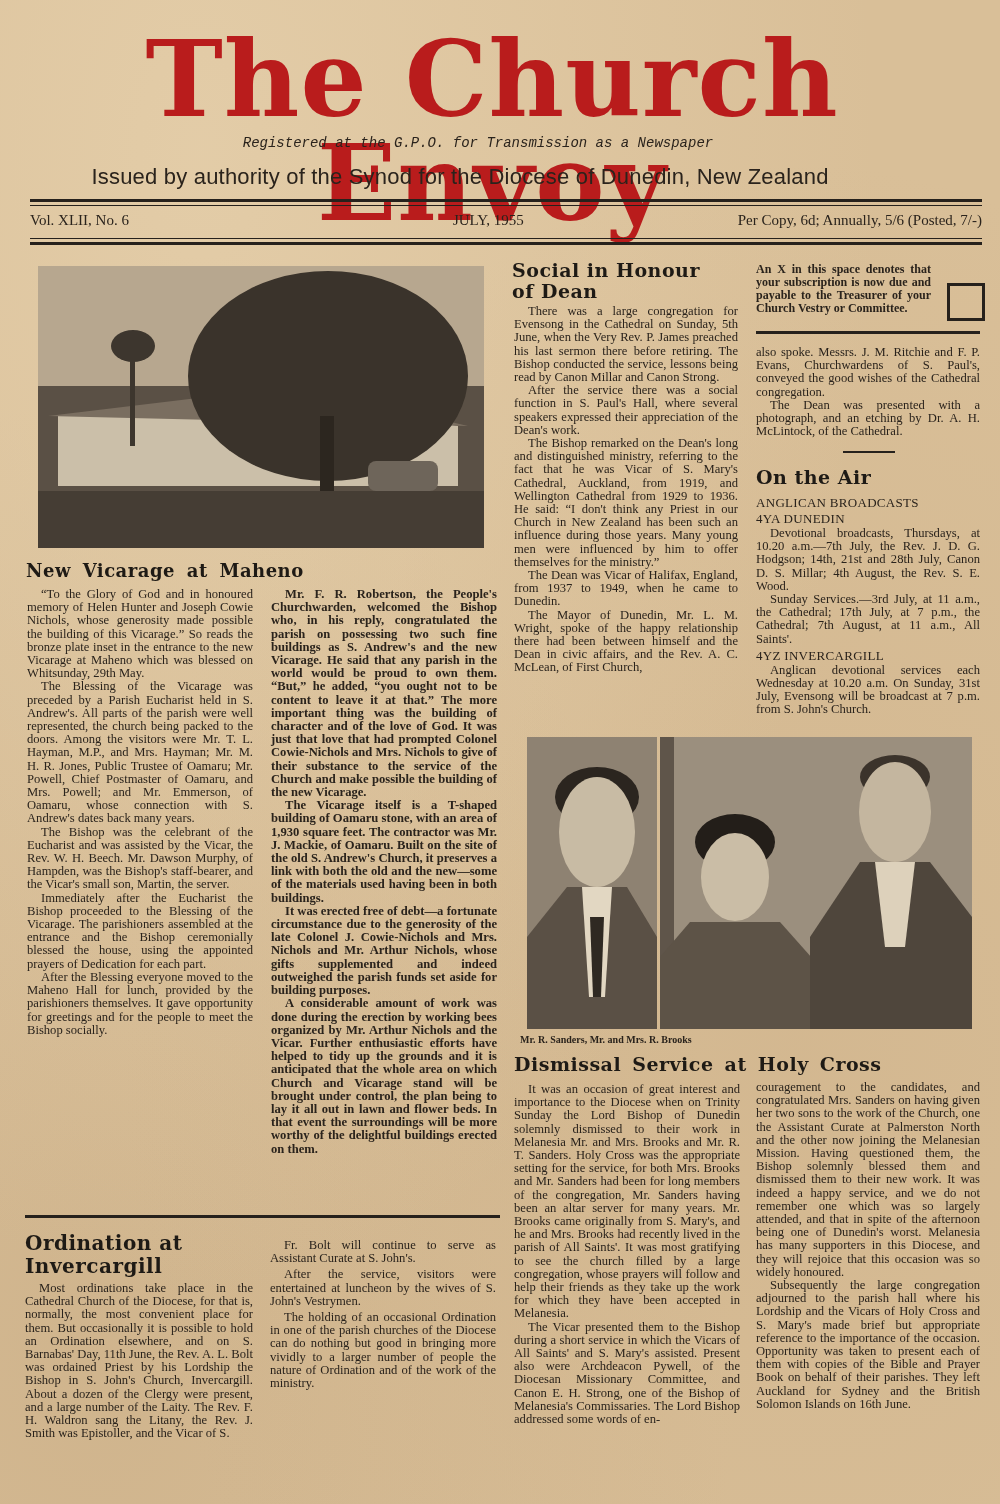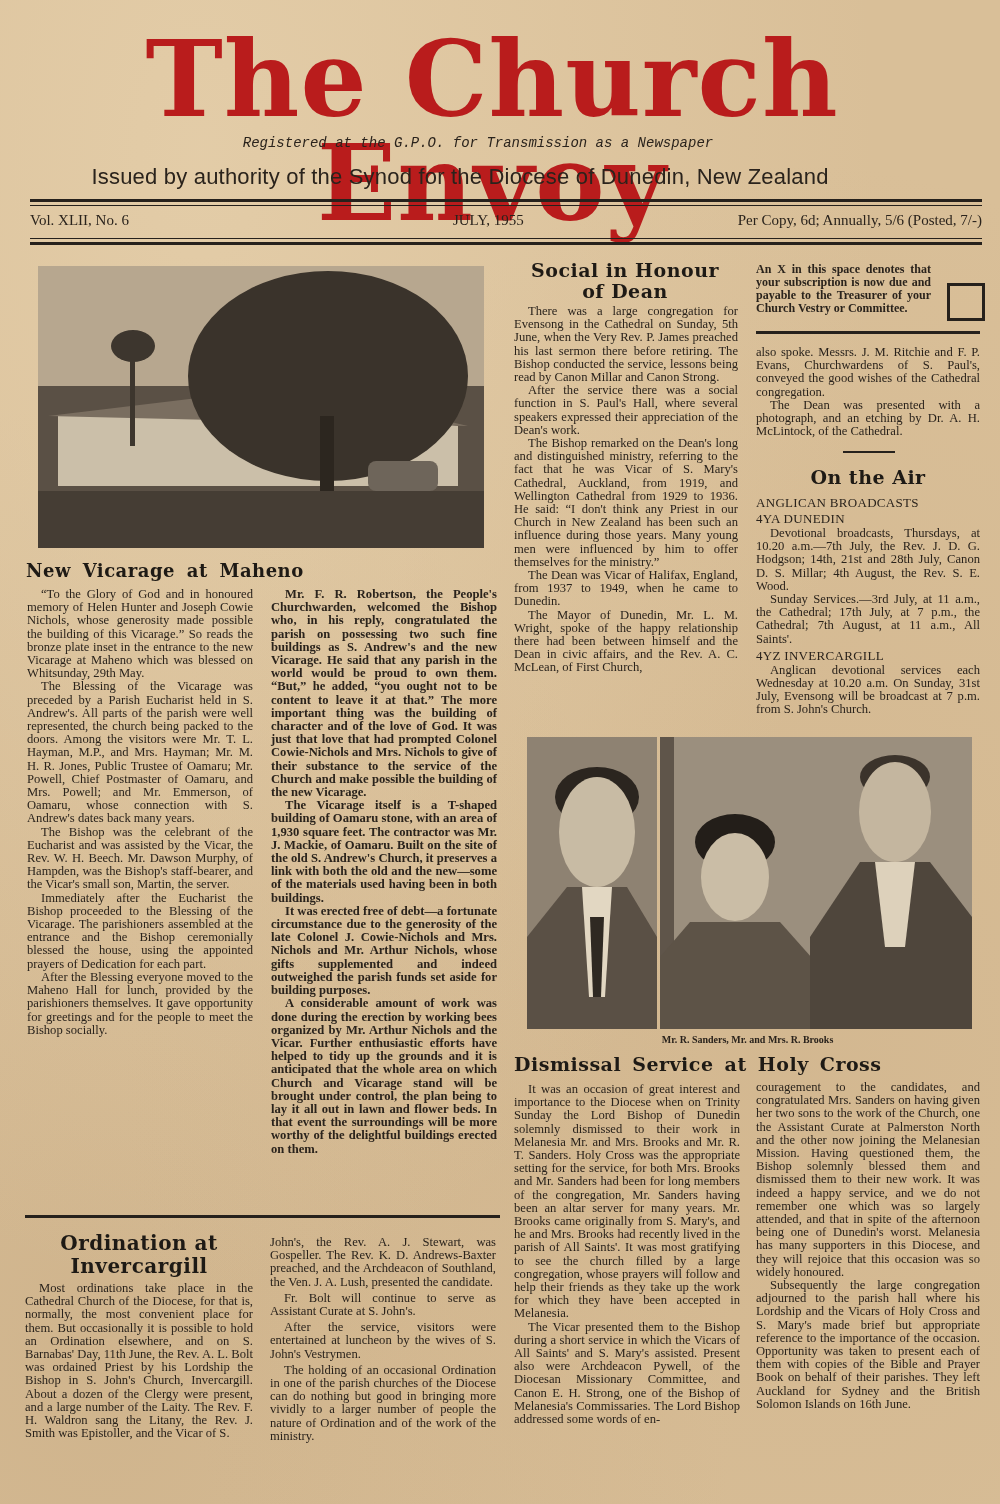--- a/index.html
+++ b/index.html
@@ -42,21 +42,21 @@
   .headline {
     font-family:"DejaVu Serif",serif; font-weight:bold; color:#1e1a15;
     letter-spacing:0.5px;
   }
   .photo {
     background-color:#6b5f52;
     background-image:
       repeating-linear-gradient(45deg, rgba(0,0,0,0.12) 0 1px, transparent 1px 3px),
       repeating-linear-gradient(-45deg, rgba(255,255,255,0.06) 0 1px, transparent 1px 3px);
   }
-  .centered { text-align:center; }
+  .centered { }
   .subhead { font-family:"Liberation Serif",serif; font-size:13px; text-align:left; letter-spacing:0.3px; }
   .checkbox { border:3px solid #26211c; width:32px; height:32px; }
 </style>
 </head>
 <body>
 
 <div class="abs masthead">The Church Envoy</div>
 <div class="abs registered">Registered at the G.P.O. for Transmission as a Newspaper</div>
 <div class="abs issued">Issued by authority of the Synod for the Diocese of Dunedin, New Zealand</div>
 <div class="abs rule-thick" style="left:30px;top:199px;width:952px;"></div>
@@ -106,21 +106,20 @@
 <div class="abs headline centered" style="left:25px;top:1232px;width:228px;font-size:20px;line-height:23px;">
   <div>Ordination at</div>
   <div>Invercargill</div>
 </div>
 
 <div class="abs col" style="left:25px;top:1282px;width:228px;">
   <p>Most ordinations take place in the Cathedral Church of the Diocese, for that is, normally, the most convenient place for them. But occasionally it is possible to hold an Ordination elsewhere, and on S. Barnabas' Day, 11th June, the Rev. A. L. Bolt was ordained Priest by his Lordship the Bishop in S. John's Church, Invercargill. About a dozen of the Clergy were present, and a large number of the Laity. The Rev. F. H. Waldron sang the Litany, the Rev. J. Smith was Epistoller, and the Vicar of S.</p>
 </div>
 
 <div class="abs col" style="left:270px;top:1236px;width:226px;">
-  <p class="noindent">John's, the Rev. A. J. Stewart, was Gospeller. The Rev. K. D. Andrews-Baxter preached, and the Archdeacon of Southland, the Ven. J. A. Lush, presented the candidate.</p>
   <p style="margin-top:3px;">Fr. Bolt will continue to serve as Assistant Curate at S. John's.</p>
   <p style="margin-top:3px;">After the service, visitors were entertained at luncheon by the wives of S. John's Vestrymen.</p>
   <p style="margin-top:3px;">The holding of an occasional Ordination in one of the parish churches of the Diocese can do nothing but good in bringing more vividly to a larger number of people the nature of Ordination and of the work of the ministry.</p>
 </div>
 
 <div class="abs headline centered" style="left:512px;top:260px;width:226px;font-size:19px;line-height:21px;">
   <div>Social in Honour</div>
   <div>of Dean</div>
 </div>
 

